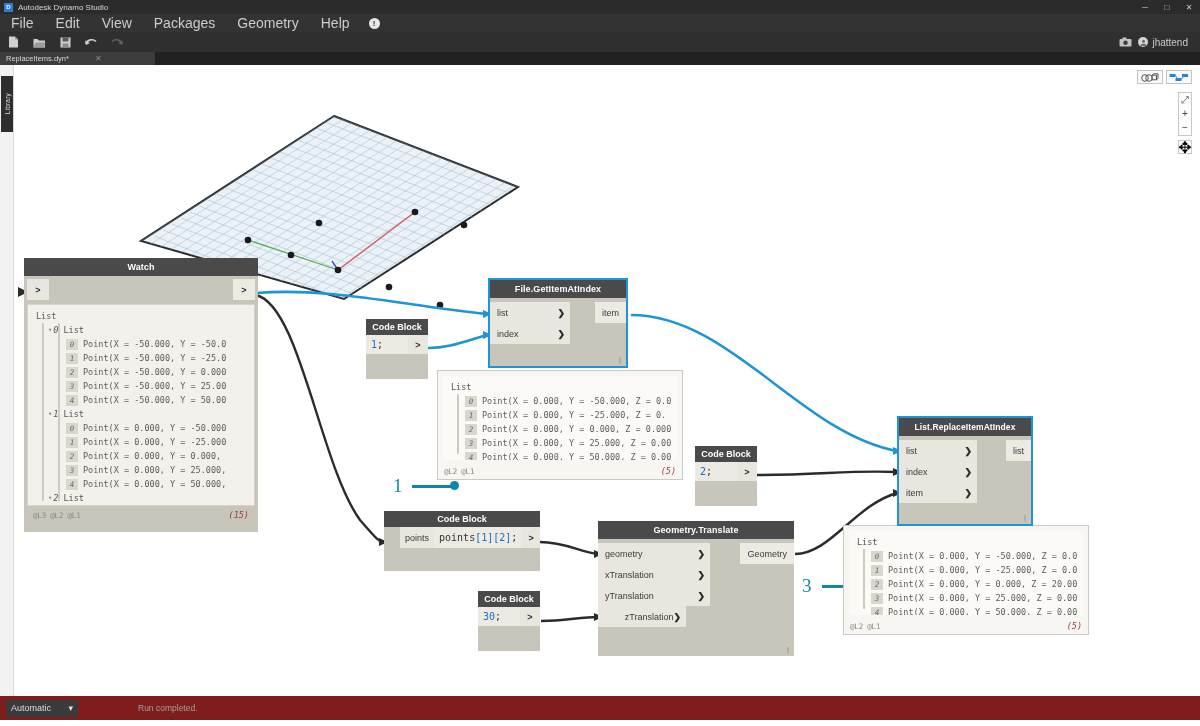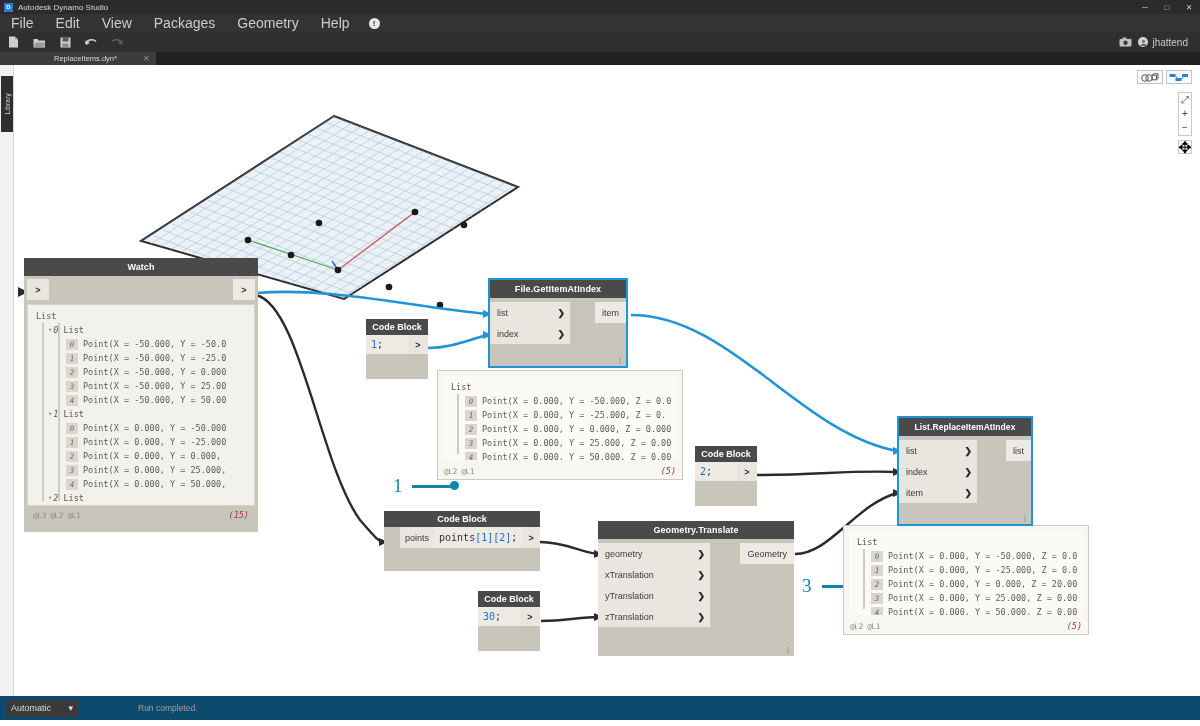--- a/index.html
+++ b/index.html
@@ -58,21 +58,21 @@
 
   
   .tabstrip {
     position: absolute; left: 0; top: 52px; width: 1200px; height: 13px;
     background: #212121; display: flex; align-items: center;
   }
   .doc-tab {
     height: 13px; background: #3c3c3c; display: flex; align-items: center;
     padding: 0 6px; gap: 26px; min-width: 155px;
   }
-  .doc-tab-label { color: #d8d8d8; font-size: 7.5px; margin-left: 48px; }
+  .doc-tab-label { color: #d8d8d8; font-size: 7.5px; }
   .doc-tab-close { color: #8a8a8a; font-size: 8px; }
 
   
   .canvas {
     position: absolute; left: 0; top: 65px; width: 1200px; height: 631px;
     background: #ffffff; overflow: hidden;
   }
 
   
   .lib-rail {
@@ -185,21 +185,21 @@
   }
   .callout-line { position: absolute; background: #1286a8; }
   .callout-dot {
     position: absolute; width: 9px; height: 9px; border-radius: 50%;
     background: #1286a8;
   }
 
   
   .statusbar {
     position: absolute; left: 0; top: 696px; width: 1200px; height: 24px;
-    background: #0c4a6e; display: flex; align-items: center;
+    background: #7f1d1d; display: flex; align-items: center;
   }
   .run-sel {
     margin-left: 6px; background: #3a3a3a; color: #ddd; font-size: 9px;
     width: 72px; height: 17px; display: flex; align-items: center;
     justify-content: space-between; padding: 0 5px;
   }
   .run-msg { color: #a0a0a0; font-size: 8.5px; margin-left: 60px; }
 
   svg { display: block; }
   .wires { position: absolute; left: 0; top: 0; width: 1200px; height: 631px; pointer-events: none; }
@@ -558,21 +558,21 @@
                 <span class="chev">❯</span>
             </div>
             <div class="port-in" style="width:112px;">
               <span>xTranslation</span>
                 <span class="chev">❯</span>
             </div>
             <div class="port-in" style="width:112px;">
               <span>yTranslation</span>
                 <span class="chev">❯</span>
             </div>
-            <div class="port-in" style="width:112px;">
+            <div class="port-in" style="width:88px;justify-content:flex-end;">
               <span>zTranslation</span>
                 <span class="chev">❯</span>
             </div>
           </div>
           <div class="port-out" style="align-self:flex-start;">
             <span>Geometry</span>
           </div>
         </div>
         <div class="node-foot">|</div>
       </div>

